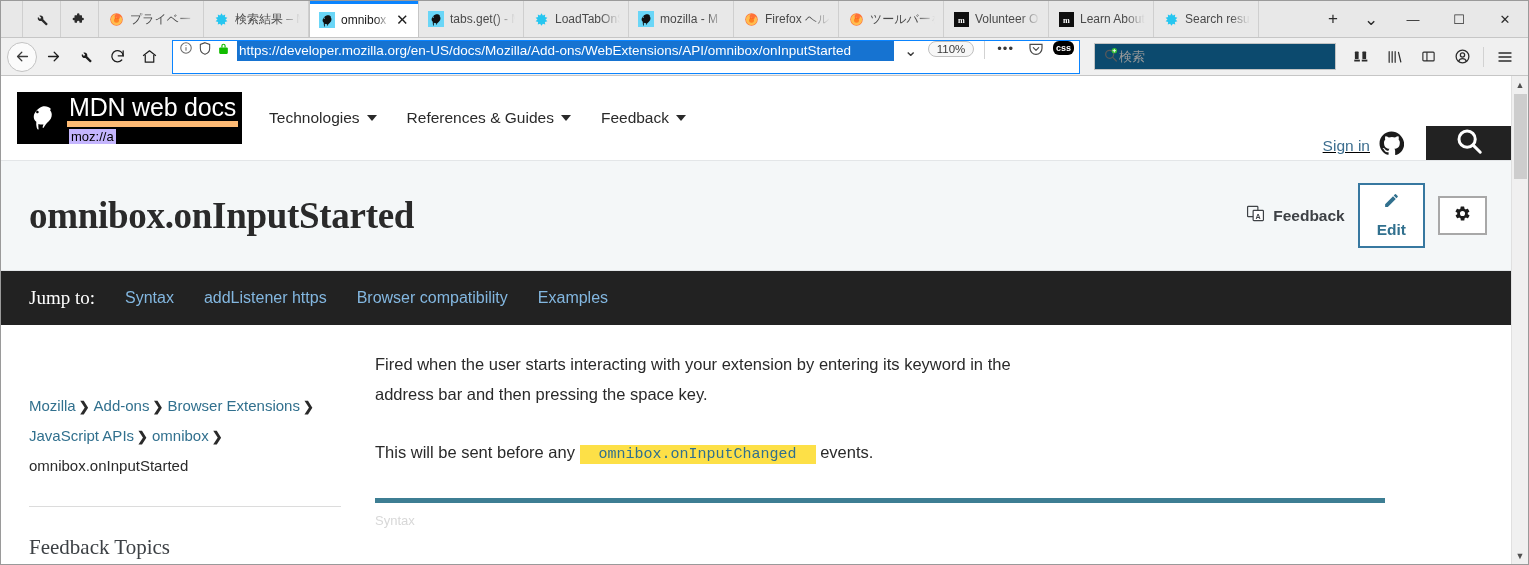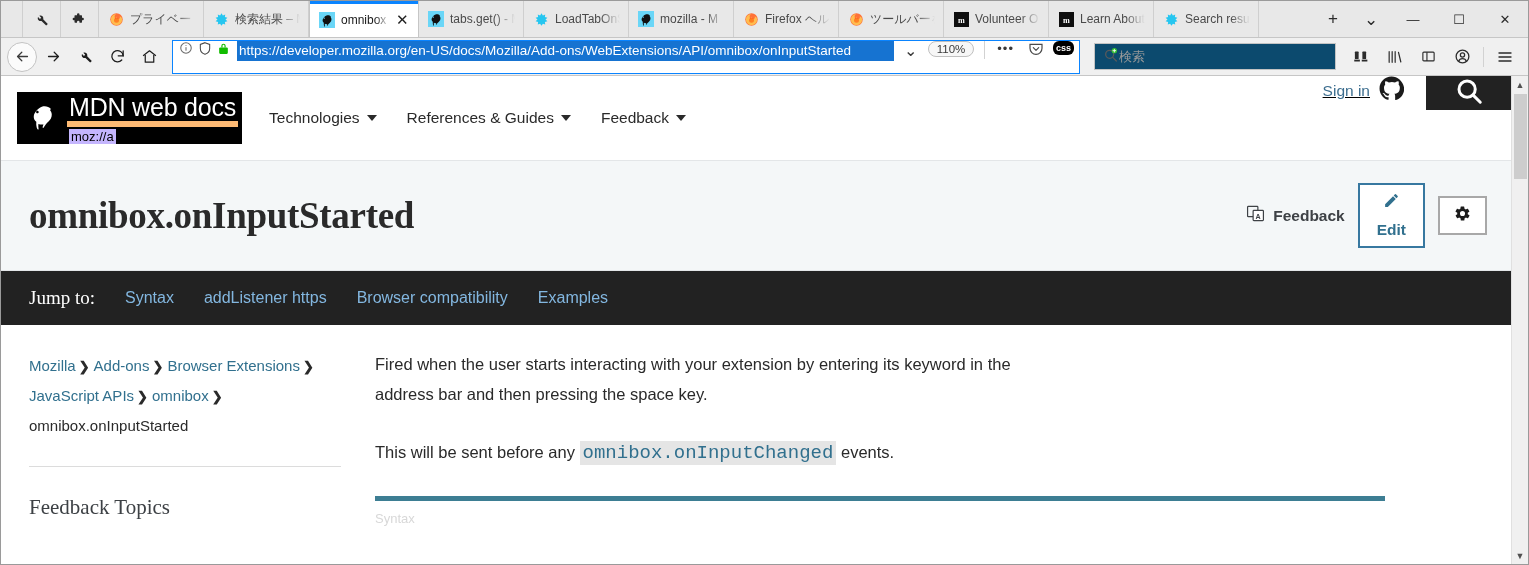--- a/index.html
+++ b/index.html
@@ -165,21 +165,21 @@
     color: #000; background: #c4b5fd; font-weight: normal;
     font-size: 13px; line-height: 15px; margin: 2px 2px 0 2px;
     align-self: flex-start; padding: 0 2px;
   }
   .mdn-nav { display: flex; align-items: center; gap: 30px; margin-left: 27px; }
   .mdn-nav-item {
     font-size: 15.5px; color: #2a2a2a;
     display: flex; align-items: center; gap: 7px; justify-content: center;
   }
   .caret { width: 0; height: 0; border-left: 5px solid transparent; border-right: 5px solid transparent; border-top: 6px solid #2a2a2a; }
-  .mdn-header-right { margin-left: auto; display: flex; align-items: flex-start; text-decoration: underline; }
+  .mdn-header-right { margin-left: auto; display: flex; align-items: flex-end; text-decoration: underline; }
   .signin {
     display: flex; align-items: center; gap: 9px;
     padding-right: 22px; font-size: 15.5px; color: #3d6e8f;
   }
   .search-square {
     width: 85px; background: #222; display: flex; align-items: center; justify-content: center;
   }
 
   
   .titlebar {
@@ -213,34 +213,34 @@
   .jumpbar {
     background: #222; color: #fff; flex: none;
     display: flex; align-items: center; gap: 30px;
     padding: 0 0 0 28px; height: 54px;
   }
   .jump-label { font-family: "Liberation Serif", serif; font-size: 19px; color: #fff; }
   .jump-link { font-size: 16px; color: #83b7e0; }
 
   
   .content { flex: 1; display: flex; min-height: 0; background: #fff; overflow: hidden; }
-  .sidebar { width: 362px; flex: none; padding: 26px 22px 0 28px; }
+  .sidebar { width: 362px; flex: none; padding: 26px 22px 0 28px; margin-top: 40px; }
   .crumbs { font-size: 15px; line-height: 29px; color: #31708e; }
   .crumbs .c-link { color: #31708e; }
   .crumbs .c-sep { color: #2a2a2a; font-weight: bold; font-size: 13px; padding: 0 4px 0 3px; }
   .crumbs .c-current { color: #2a2a2a; display: block; }
   .side-rule { height: 1px; background: #dcdcdc; margin: 26px 0 0 0; }
   .side-heading { font-family: "Liberation Serif", serif; font-size: 21px; color: #3d4145; margin-top: 28px; }
 
   .article { flex: 1; min-width: 0; padding: 24px 40px 0 12px; }
   .article p { font-size: 16.5px; line-height: 30px; color: #2a2a2a; max-width: 690px; margin-bottom: 28px; }
   .article code.inline {
     font-family: "Liberation Mono", monospace;
-    font-size: 19px; background: #e5e5e5; color: #31708e;
-    padding: 1px 3px;
+    font-size: 15px; background: #fde047; color: #31708e;
+    padding: 1px 19px;
   }
   .teal-rule { height: 5px; background: #3d7e93; max-width: 1010px; margin-top: 14px; }
   .ghost-line { margin-top: 10px; font-size: 13px; color: #d8d8d8; white-space: nowrap; overflow: hidden; }
 
   
   .pagescroll {
     width: 17px; flex: none; background: #f0f0f0;
     border-left: 1px solid #e0e0e0;
     display: flex; flex-direction: column; align-items: center;
     position: relative;

